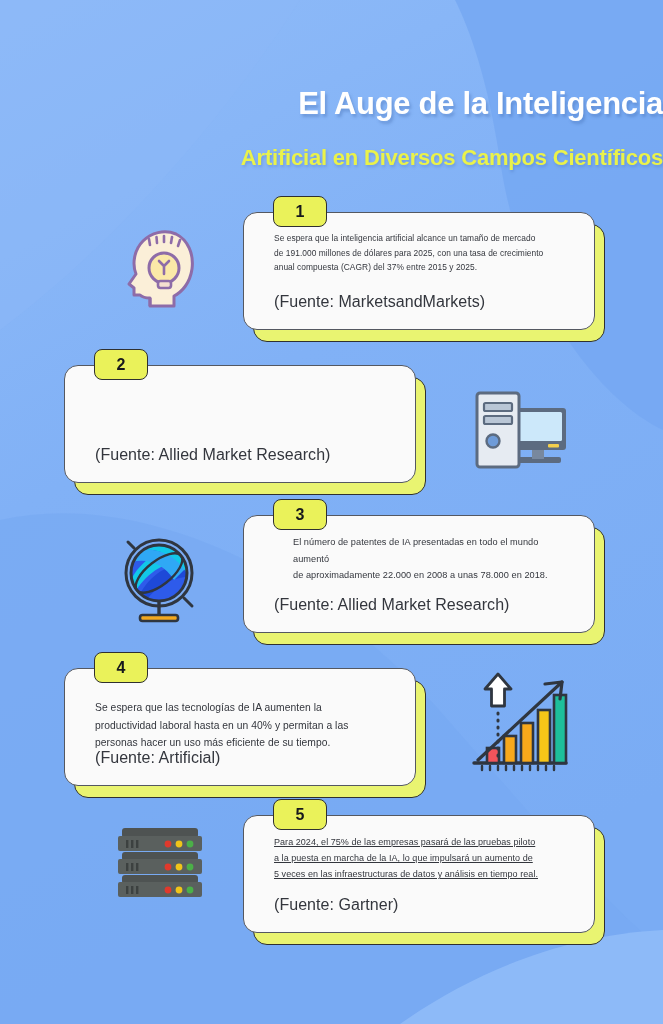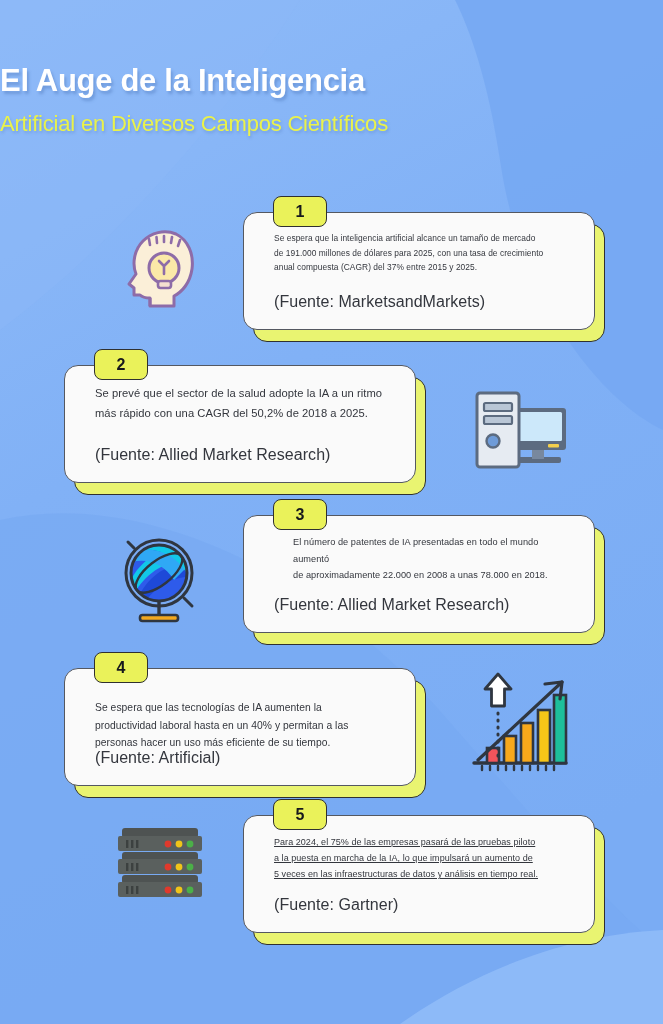--- a/index.html
+++ b/index.html
@@ -19,36 +19,36 @@
     overflow: hidden;
   }
 
   
   .bg-layer { position: absolute; inset: 0; overflow: hidden; pointer-events: none; }
   .bg-svg { position: absolute; top: 0; left: 0; width: 663px; height: 1024px; }
 
   
   .header {
     position: absolute;
-    top: 62px; left: 0; width: 663px;
-    text-align: left;
+    top: 85px; left: 0; width: 663px;
+    text-align: right;
     z-index: 5;
   }
   .title-main {
     font-size: 31px;
     font-weight: bold;
     color: #FFFFFF;
     letter-spacing: -0.3px;
     text-shadow: 2px 3px 3px rgba(60,100,170,0.35);
     line-height: 1.2;
   }
   .title-sub {
-    margin-top: 12px;
+    margin-top: 23px;
     font-size: 22px;
-    font-weight: normal;
+    font-weight: bold;
     color: #EAF24A;
     letter-spacing: -0.2px;
     text-shadow: 1px 2px 3px rgba(60,100,170,0.30);
     line-height: 1.2;
   }
 
   
   .fact-row { position: absolute; z-index: 4; }
 
   .card-wrap { position: absolute; }
@@ -197,22 +197,20 @@
         <rect x="9" y="10" width="42" height="74" rx="3" fill="#E6EBF2" stroke="#5C6B80" stroke-width="3"></rect>
         <rect x="16" y="20" width="28" height="8" rx="1.6" fill="#B9C6D6" stroke="#5C6B80" stroke-width="2.2"></rect>
         <rect x="16" y="33" width="28" height="8" rx="1.6" fill="#B9C6D6" stroke="#5C6B80" stroke-width="2.2"></rect>
         <circle cx="25" cy="58" r="6.5" fill="#6E9BD8" stroke="#5C6B80" stroke-width="2.4"></circle>
       </svg>
     </div>
 
     <div class="card-wrap" style="left:64px;top:365px;">
       <div class="card-shadow"></div>
       <div class="card">
-        <div class="card-body" style="font-size:11.2px;line-height:1.78;">Se prevé que el sector de la salud adopte la IA a un ritmo
-más rápido con una CAGR del 50,2% de 2018 a 2025.</div>
         <div class="card-source">(Fuente: Allied Market Research)</div>
       </div>
       <div class="badge">2</div>
     </div>
   </div>
 
   <div class="fact-row" style="left:0;top:0;width:663px;height:0;">
 
     <div class="icon-box" style="left:114px;top:532px;width:92px;height:94px;">
       <svg viewBox="0 0 92 94" width="92" height="94">

